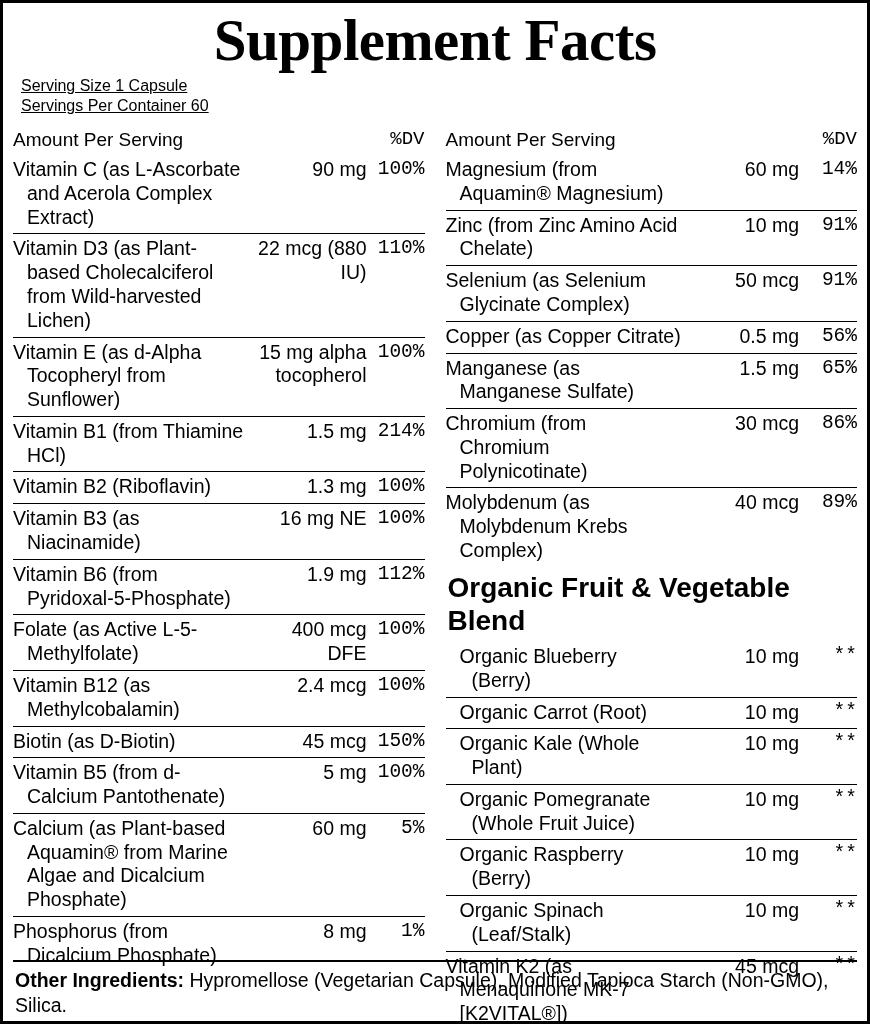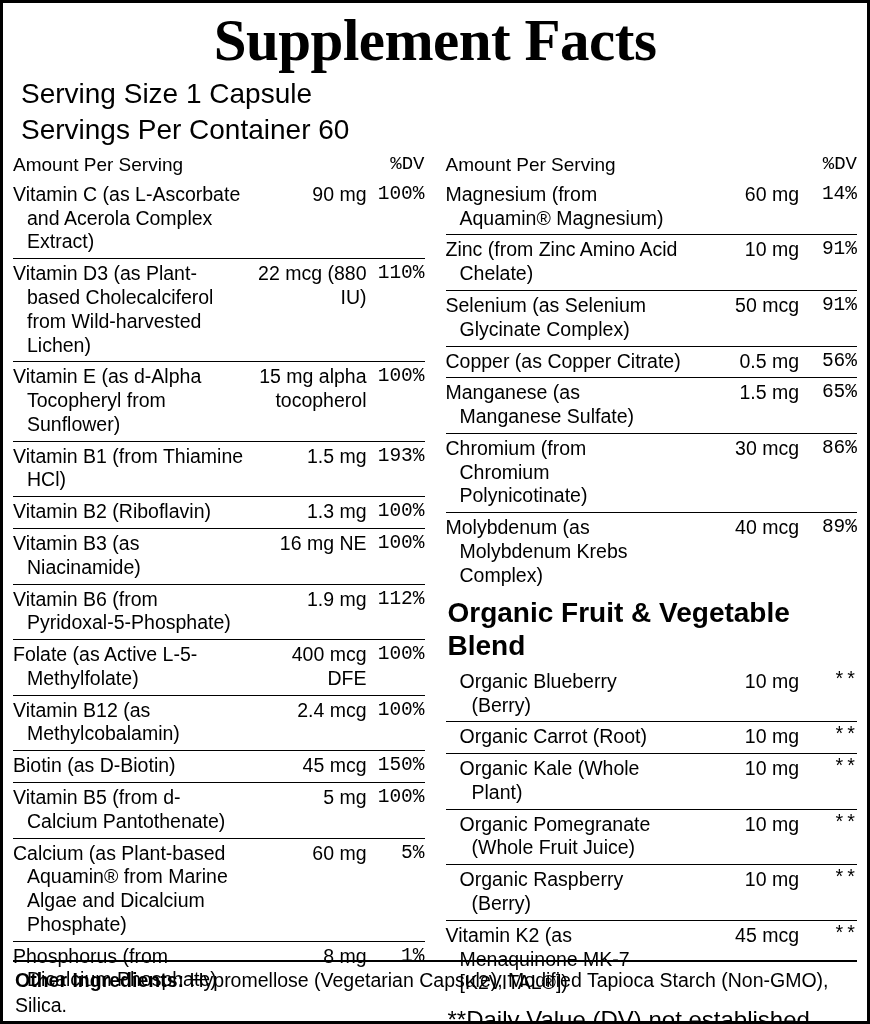--- a/index.html
+++ b/index.html
@@ -27,24 +27,25 @@
     font-size: 59px;
     font-weight: bold;
     line-height: 1.0;
     letter-spacing: -0.5px;
     text-align: center;
     margin: 2px 0 6px 0;
     white-space: nowrap;
     font-family: Liberation Serif, serif;
   }
   .serving {
-    font-size: 28px;
+    font-size: 16px;
     line-height: 1.28;
     margin-left: 8px;
-    margin-bottom: 2px;
+    margin-bottom: 8px;
+    text-decoration: underline;
   }
   .columns {
     display: flex;
     gap: 21px;
     flex: 1 1 auto;
     min-height: 0;
   }
   .col {
     flex: 1 1 0;
     display: flex;
@@ -180,21 +181,21 @@
                 <span class="hang">Vitamin E (as d-Alpha Tocopheryl from Sunflower)</span>
               </td>
               <td class="c-amt">15 mg alpha tocopherol</td>
               <td class="c-dv">100%</td>
             </tr>
             <tr>
               <td class="c-name">
                 <span class="hang">Vitamin B1 (from Thiamine HCl)</span>
               </td>
               <td class="c-amt">1.5 mg</td>
-              <td class="c-dv">193%</td>
+              <td class="c-dv">214%</td>
             </tr>
             <tr>
               <td class="c-name">
                 <span class="hang">Vitamin B2 (Riboflavin)</span>
               </td>
               <td class="c-amt">1.3 mg</td>
               <td class="c-dv">100%</td>
             </tr>
             <tr>
               <td class="c-name">
@@ -355,20 +356,27 @@
             </tr>
             <tr>
               <td class="c-name">
                 <span class="indent-item">Organic Raspberry (Berry)</span>
               </td>
               <td class="c-amt">10 mg</td>
               <td class="c-dv">**</td>
             </tr>
             <tr>
               <td class="c-name">
+                <span class="indent-item">Organic Spinach (Leaf/Stalk)</span>
+              </td>
+              <td class="c-amt">10 mg</td>
+              <td class="c-dv">**</td>
+            </tr>
+            <tr>
+              <td class="c-name">
                 <span class="hang">Vitamin K2 (as Menaquinone MK-7 [K2VITAL®])</span>
               </td>
               <td class="c-amt">45 mcg</td>
               <td class="c-dv">**</td>
             </tr>
           </tbody>
       </table>
       <div class="rule-thick"></div>
       <div class="dv-note">**Daily Value (DV) not established.</div>
       <div class="spacer"></div>

